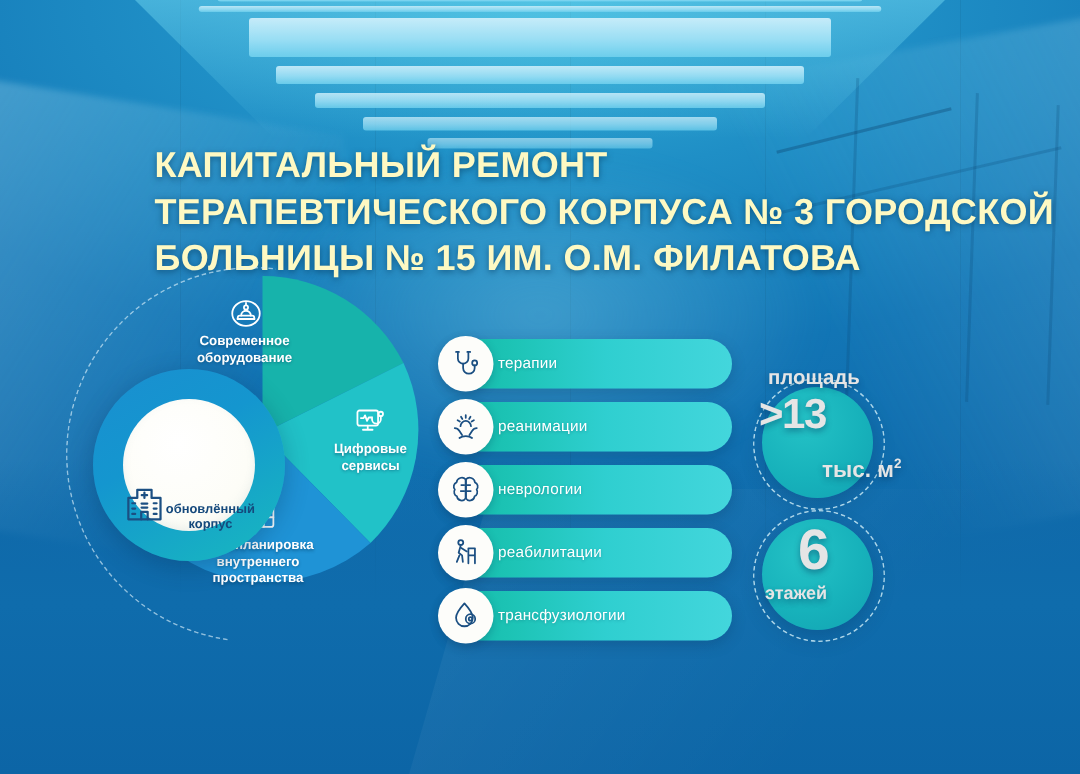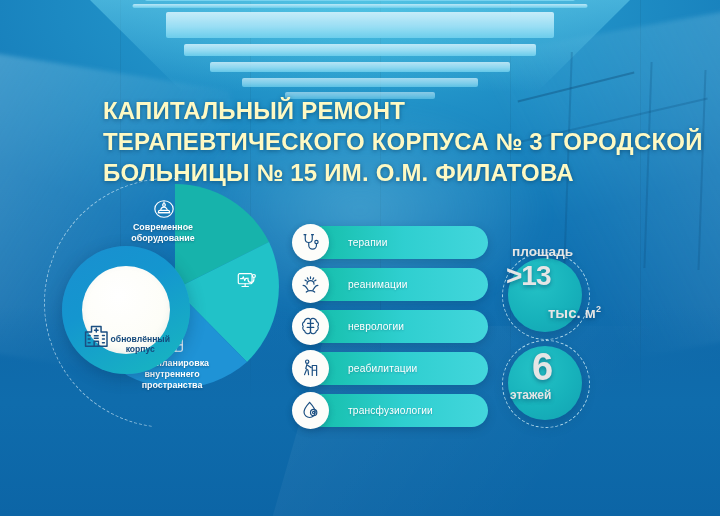--- a/index.html
+++ b/index.html
@@ -138,21 +138,21 @@
     box-shadow:0 3px 9px rgba(6,52,88,.26);
     display:flex;align-items:center;
   }
   .pill-badge{
     position:absolute;left:-4px;top:-2px;width:37px;height:37px;border-radius:50%;
     background:#fdfdfa;box-shadow:0 2px 6px rgba(6,52,88,.25);
     display:flex;align-items:center;justify-content:center;
   }
   .pill-badge svg{width:21px;height:21px;display:block;}
   .pill-label{
-    margin-left:52px;color:#ffffff;font-size:10.2px;font-weight:normal;
+    margin-left:36px;color:#ffffff;font-size:10.2px;font-weight:normal;
     letter-spacing:.15px;text-shadow:0 1px 2px rgba(5,60,95,.28);
   }
 
   
   .stat{position:absolute;}
   .stat-circle{
     position:absolute;border-radius:50%;
     background:radial-gradient(circle at 38% 32%,#24c2c6 0%,#17b2bb 55%,#12a2b2 100%);
     box-shadow:0 4px 14px rgba(5,48,82,.28);
   }
@@ -242,20 +242,24 @@
       </div>
 
       <div class="seg-ico ico-digital">
         <svg viewBox="0 0 24 24" fill="none" stroke="#ffffff" stroke-width="1.3" stroke-linecap="round" stroke-linejoin="round">
           <rect x="2.5" y="4" width="15" height="11" rx="1.5"></rect>
           <path d="M10 15 v3 M6.5 18 h7"></path>
           <path d="M5 9.5 h2 l1 -2 1.5 4 1.2 -2.4 h1.6"></path>
           <circle cx="19.5" cy="6.5" r="1.6"></circle>
           <path d="M19.5 8.1 v2.2 a3.2 3.2 0 0 1 -6.4 0 v-1.4"></path>
         </svg>
+      </div>
+      <div class="seg-label lbl-digital">
+        <span>Цифровые</span><br>
+        <span>сервисы</span>
       </div>
 
       <div class="seg-ico ico-replan">
         <svg viewBox="0 0 24 24" fill="none" stroke="#ffffff" stroke-width="1.3" stroke-linecap="round" stroke-linejoin="round">
           <rect x="3" y="3" width="18" height="18" rx="1.6"></rect>
           <path d="M3 10 h7 M10 3 v7 M14 3 v18 M14 14 h7 M10 10 v11"></path>
         </svg>
       </div>
       <div class="seg-label lbl-replan">
         <span>Перепланировка</span><br>

